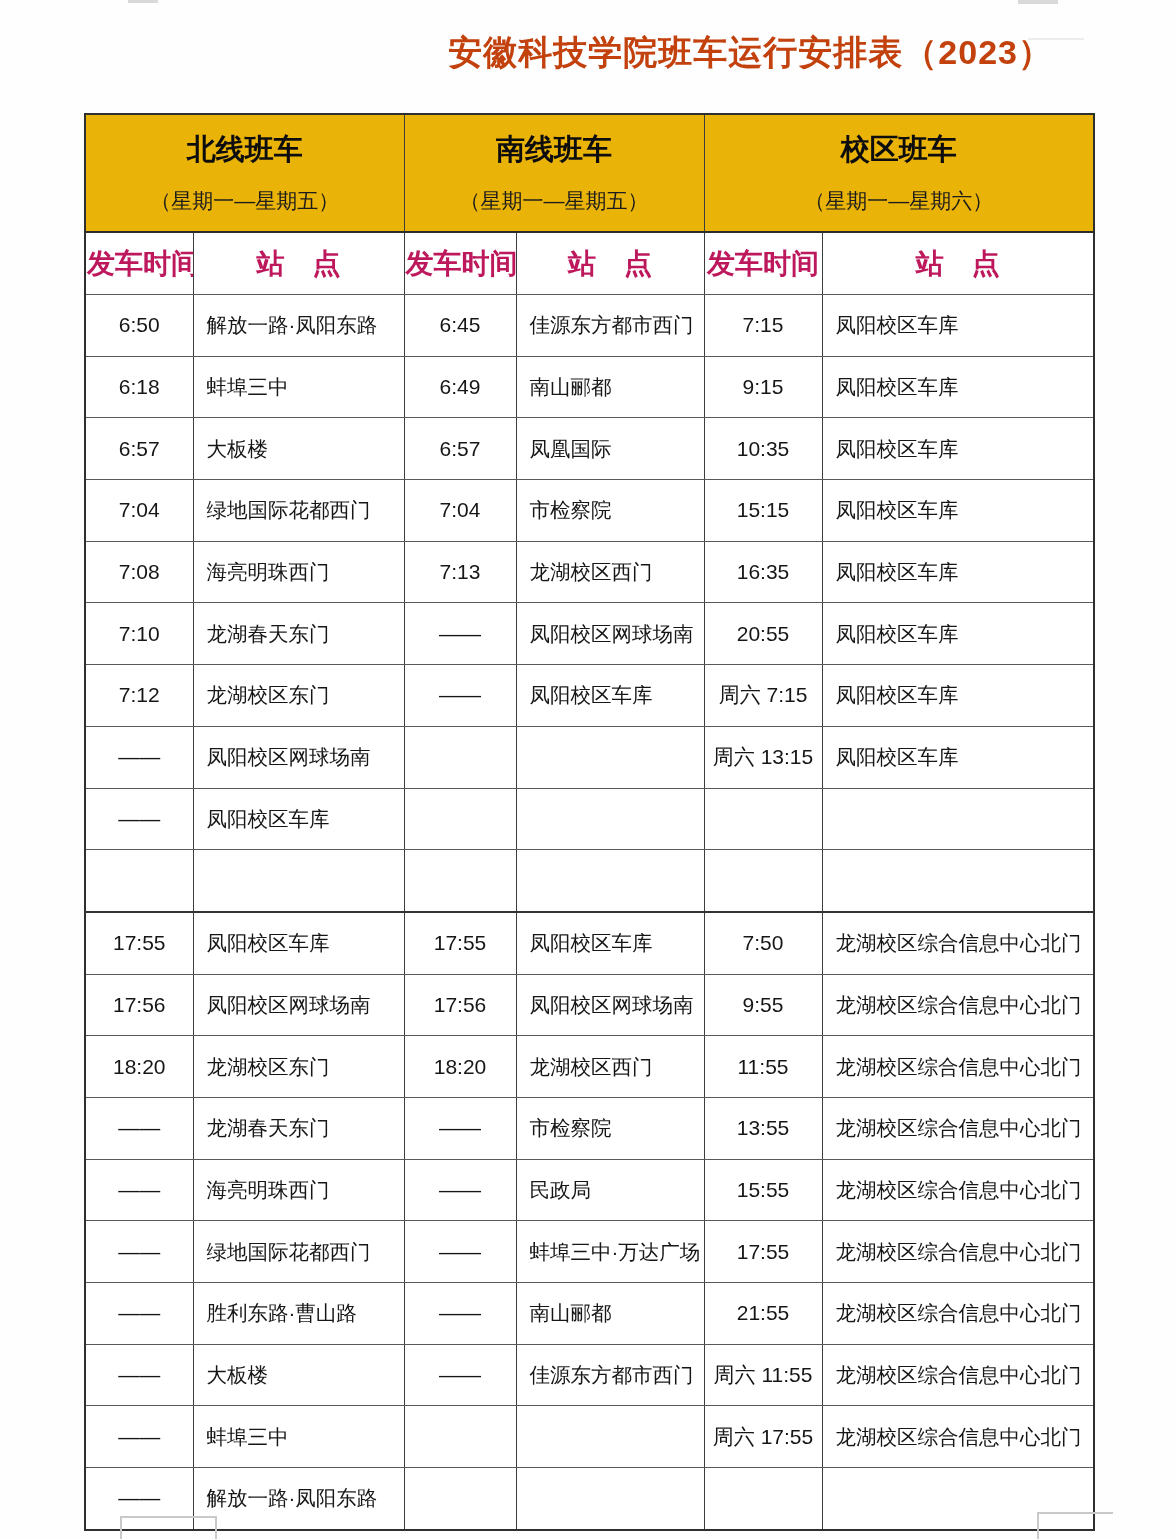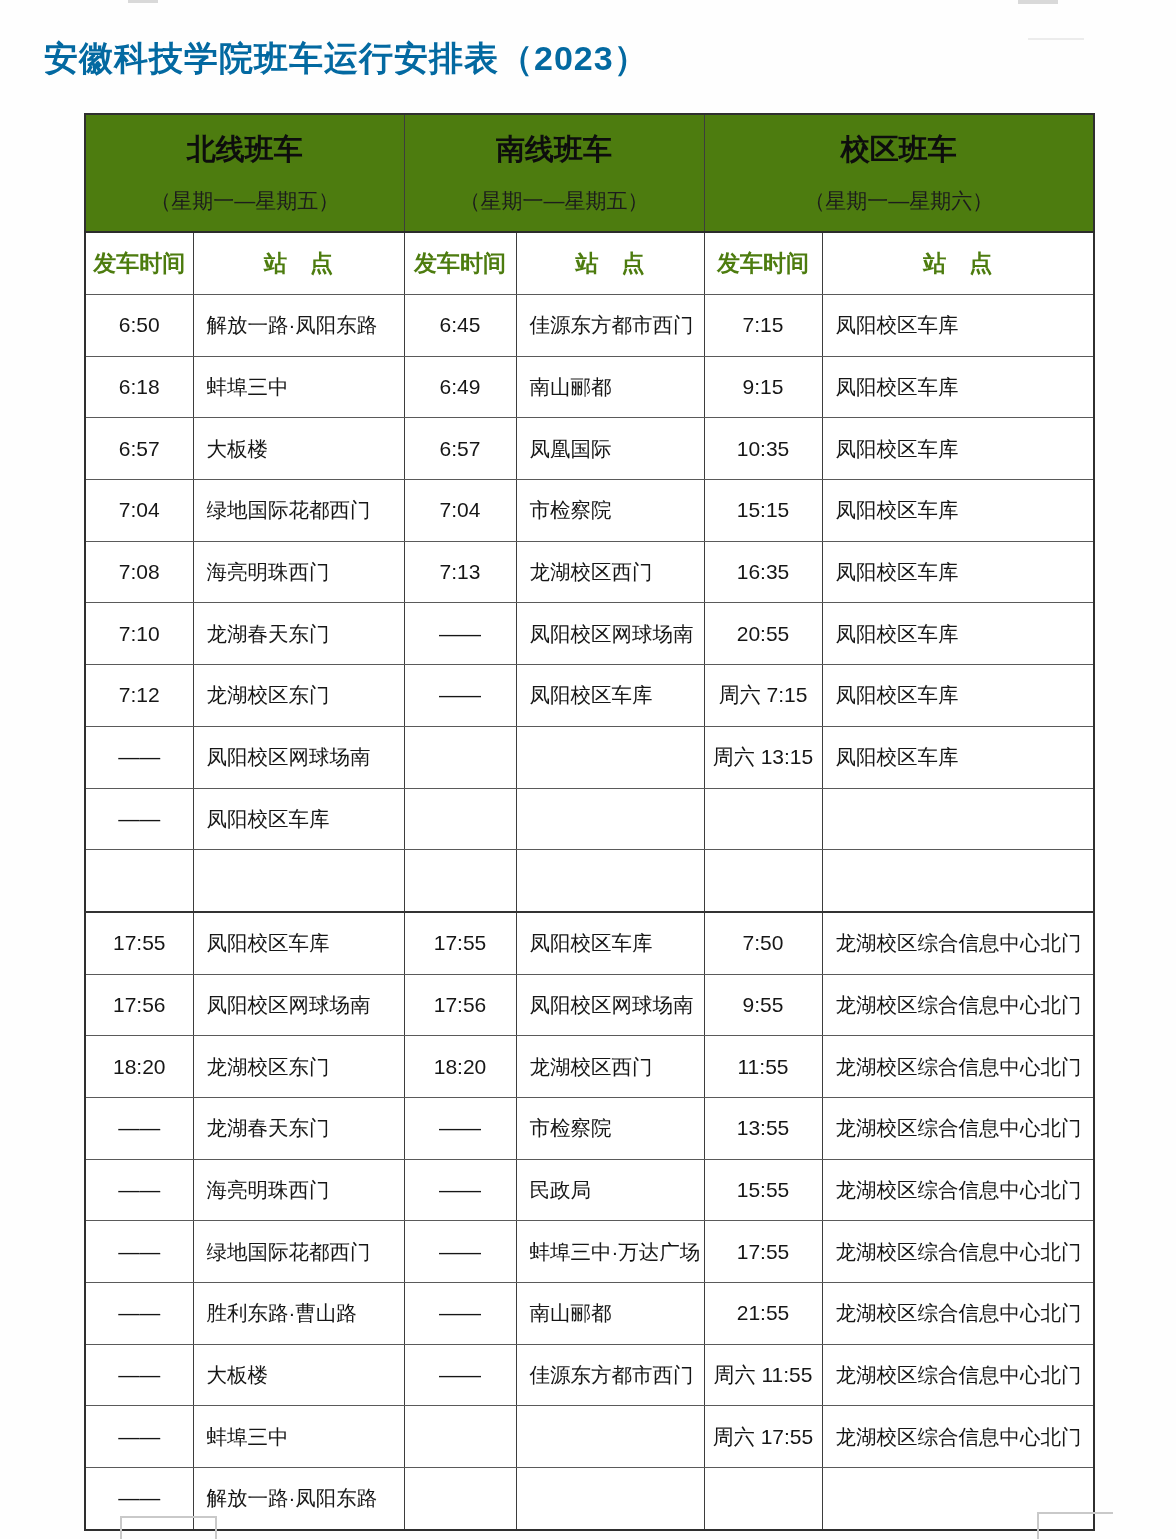--- a/index.html
+++ b/index.html
@@ -3,47 +3,47 @@
 <meta charset="utf-8">
 <style>
   html,body{margin:0;padding:0;}
   body{
     width:1176px;height:1539px;position:relative;overflow:hidden;
     background:#fefefe;
     font-family:"Liberation Sans","DejaVu Sans",sans-serif;
     color:#161616;
   }
   .title{
-    position:absolute;top:36px;left:84px;width:1009px;
-    text-align:left;font-size:34px;font-weight:700;letter-spacing:1px;
+    position:absolute;top:30px;left:84px;width:1009px;
+    text-align:right;font-size:34px;font-weight:700;letter-spacing:1px;
     transform:translateX(-40px);
-    color:#0369a1;
+    color:#c2410c;
   }
   table.sched{
     position:absolute;left:84px;top:113px;width:1009px;
     border-collapse:collapse;table-layout:fixed;
     background:#fff;
     border:2px solid #2f2f2f;
   }
   table.sched th, table.sched td{
     border-left:1.5px solid #3d3d3d;
     border-right:1.5px solid #3d3d3d;
     border-top:1px solid #5a5a5a;
     border-bottom:1px solid #5a5a5a;
     overflow:hidden;white-space:nowrap;
   }
   tr.group-row th{
     height:114px;vertical-align:middle;text-align:center;
-    border-bottom:2.5px solid #2c2c2c;background:#4d7c0f;
+    border-bottom:2.5px solid #2c2c2c;background:#eab308;
   }
   .gname{font-size:29px;font-weight:700;line-height:1;margin-bottom:26px;color:#0d0d0d;}
   .gdays{font-size:21px;font-weight:400;line-height:1;color:#1c1c1c;}
   tr.colhead-row th{
-    height:59px;font-size:23px;font-weight:700;text-align:center;
-    vertical-align:middle;color:#4d7c0f;background:#fff;
+    height:59px;font-size:28px;font-weight:700;text-align:center;
+    vertical-align:middle;color:#be185d;background:#fff;
   }
   tr.data-row td{height:58.7px;vertical-align:middle;}
   td.time-cell{text-align:center;font-size:21px;}
   td.station-cell{text-align:left;padding-left:13px;font-size:20.5px;}
   tr.spacer-row td{border-bottom:2.5px solid #333;}
   
   .art{position:absolute;pointer-events:none;}
   .art-topleft{left:128px;top:0;width:30px;height:3px;background:#d9d9d9;}
   .art-topright{left:1018px;top:0;width:40px;height:4px;background:#d9d9d9;}
   .art-topright2{left:1028px;top:38px;width:56px;height:2px;background:#ececec;}

